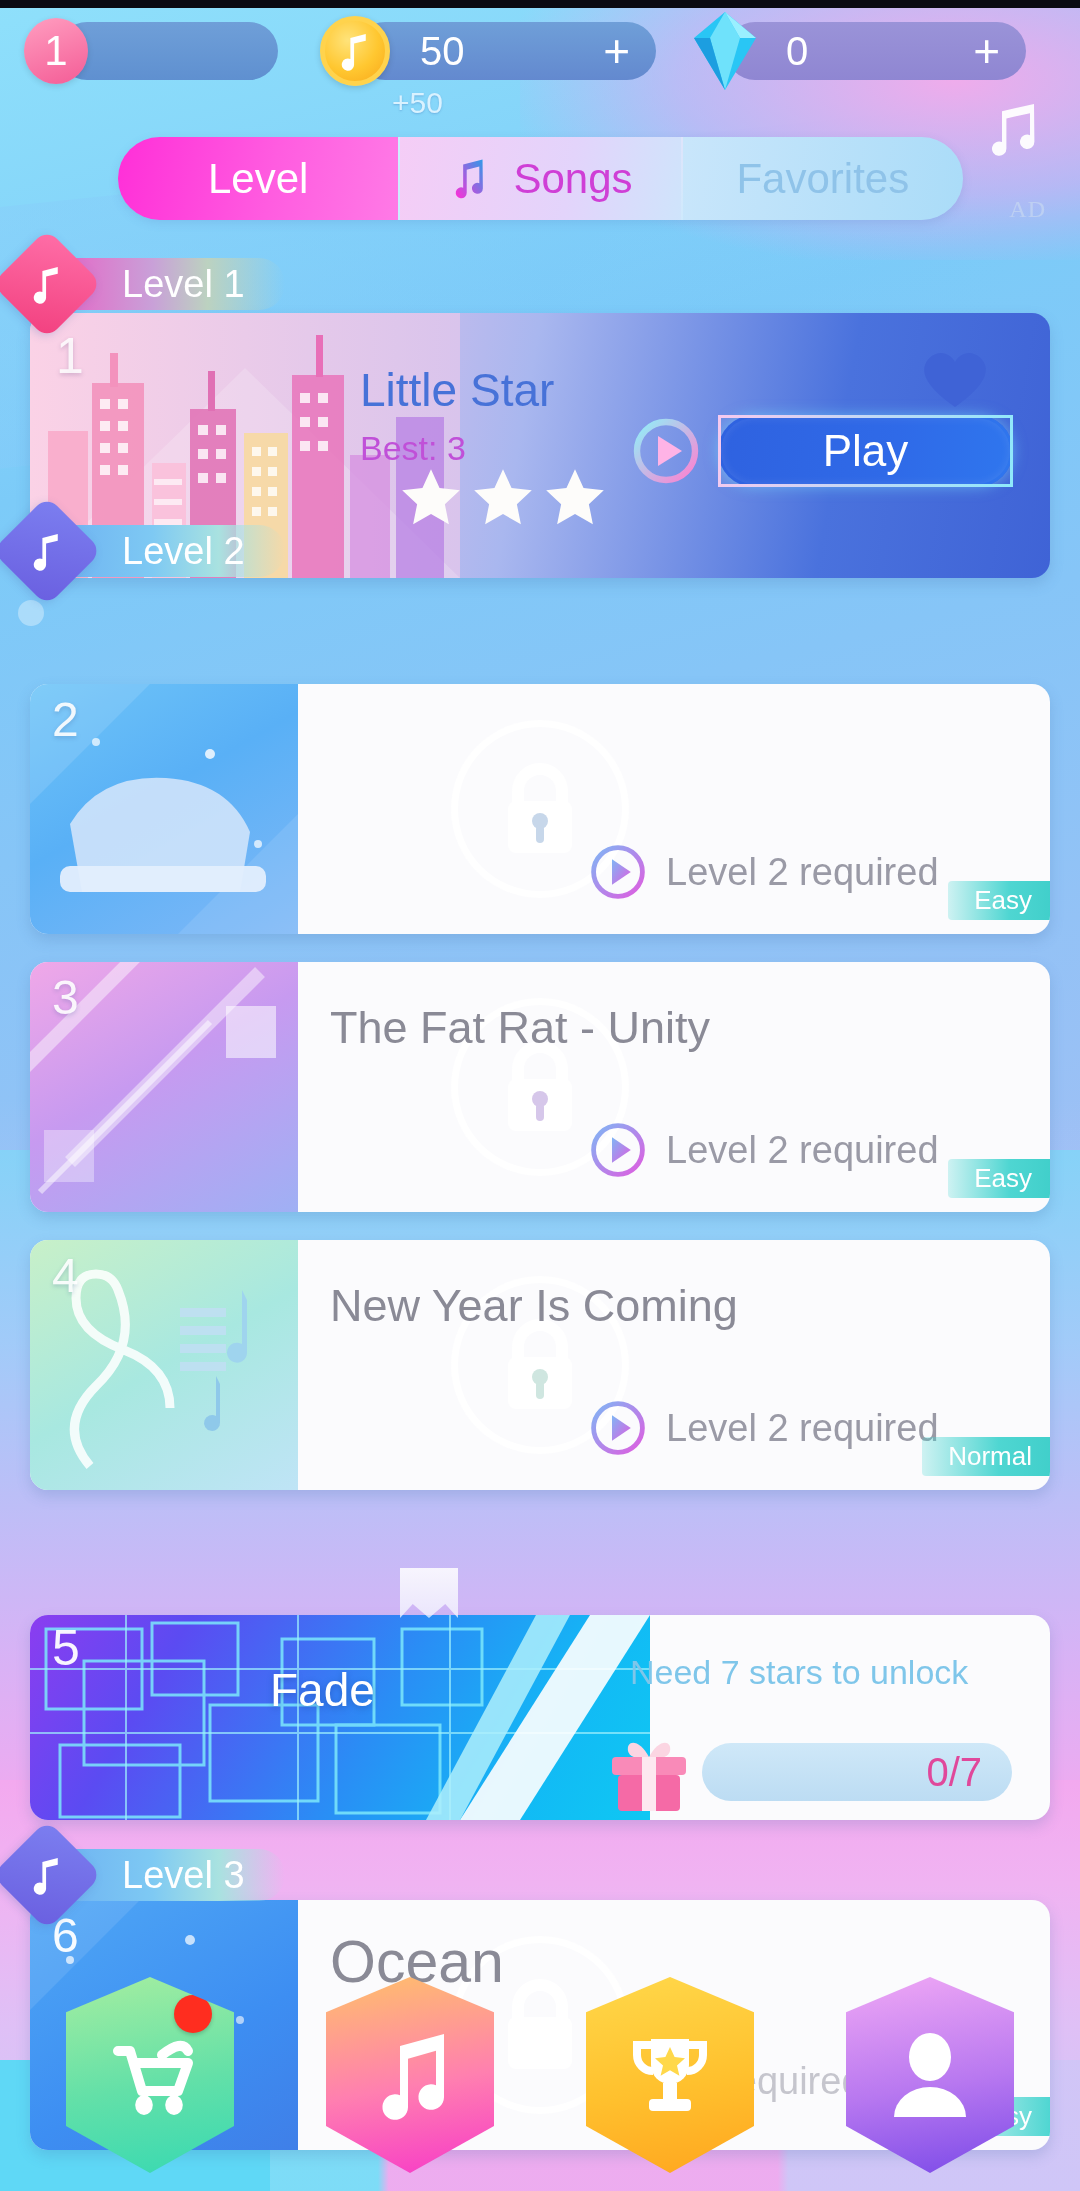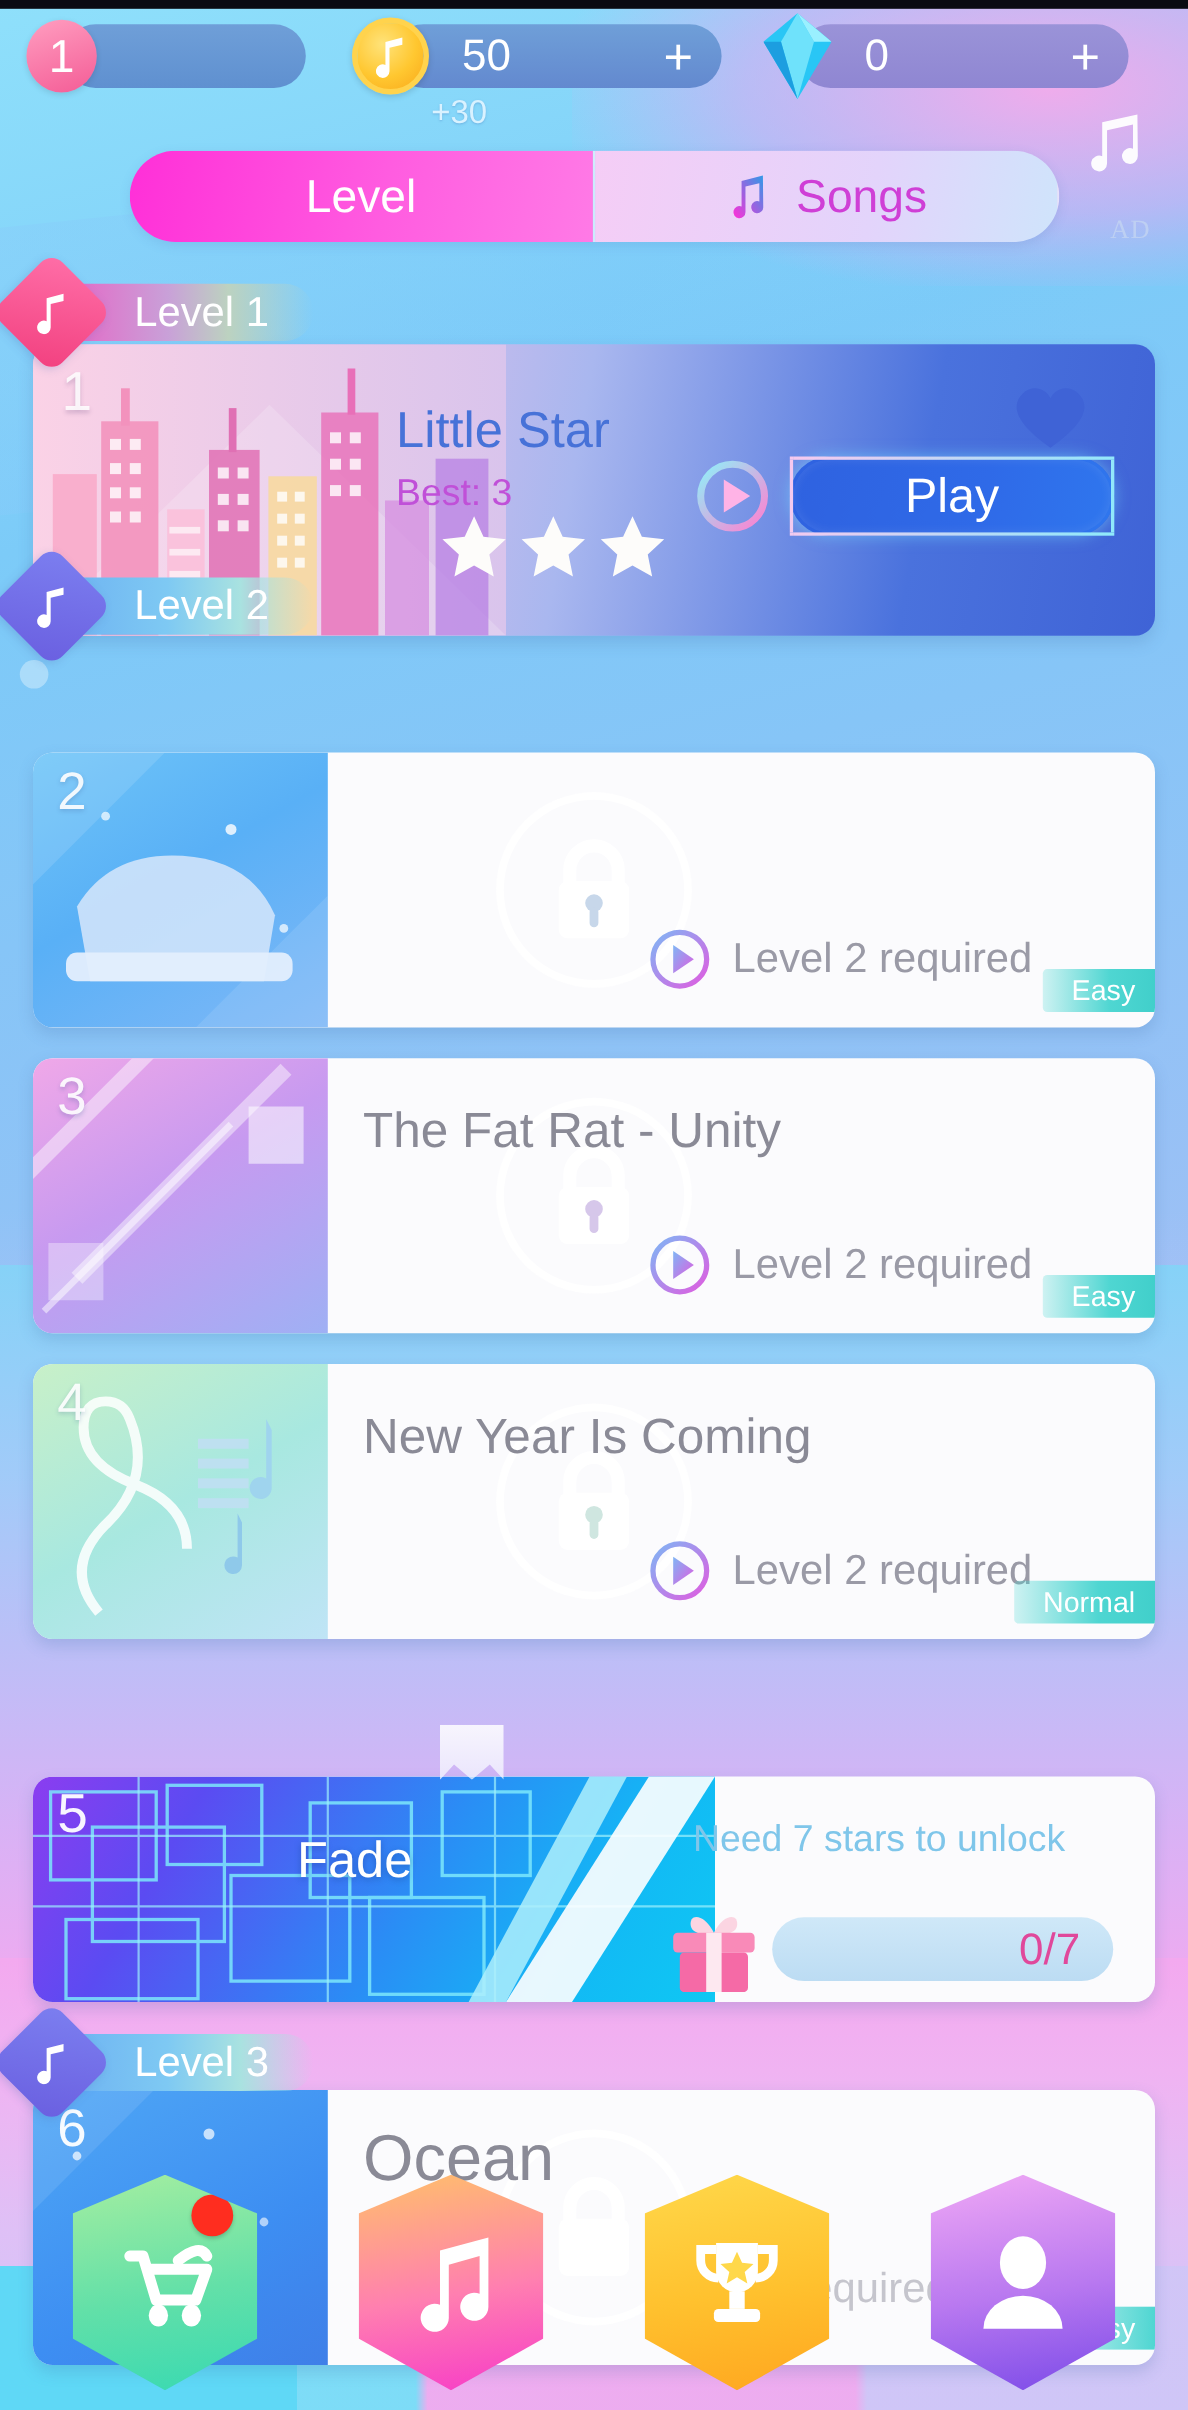--- a/index.html
+++ b/index.html
@@ -265,21 +265,21 @@
       <polygon points="31,0 62,26 46,26" fill="#9af0ff"></polygon>
       <polygon points="0,26 16,26 31,78" fill="#1c9ee0"></polygon>
     </svg>
     <div class="cur-pill">
       <span>0</span>
       <span class="plus">+</span>
     </div>
   </div>
 </div>
 
-<div class="coin-bonus">+30</div>
+<div class="coin-bonus">+50</div>
 
 <svg class="note-deco" width="64" height="62" viewBox="0 0 32 31">
   <path d="M28 2 L12 5.6 L12 21 a3.6 3.6 0 1 0 2.2 3.3 L14.2 9.2 L26 6.6 L26 17.6 a3.6 3.6 0 1 0 2.2 3.3 Z" fill="#fff"></path>
 </svg>
 <div class="ad-mark">AD</div>
 
 <div class="tabs">
   <div class="tab active">
     <span>Level</span>
   </div>
@@ -290,20 +290,23 @@
           <linearGradient id="gnote" x1="0" y1="1" x2="1" y2="0">
         <stop offset="0" stop-color="#ff2fd8"></stop>
             <stop offset="1" stop-color="#2f9ae8"></stop>
           </linearGradient>
         </defs>
       <path d="M21 1 L9 4 L9 18.4 a3.4 3.4 0 1 0 2.2 3.1 L11.2 7.2 L19 5.3 L19 15.6 a3.4 3.4 0 1 0 2.2 3.1 Z" fill="url(#gnote)"></path>
     </svg>
     <span>Songs</span>
   </div>
   <div class="tab-sep"></div>
+  <div class="tab fav">
+    <span>Favorites</span>
+  </div>
 </div>
 
 <div class="level-head" style="left:8px;top:245px;">
   <div class="lh-diamond d1">
     <svg class="gl" width="38" height="40" viewBox="0 0 24 26">
       <path d="M19 2 L9 4.6 L9 18.2 a4 4 0 1 0 2.4 3.6 L11.4 8.1 L19 6.3 Z" fill="#fff"></path>
     </svg>
   </div>
   <div class="lh-bar b1">
     <span>Level 1</span>

